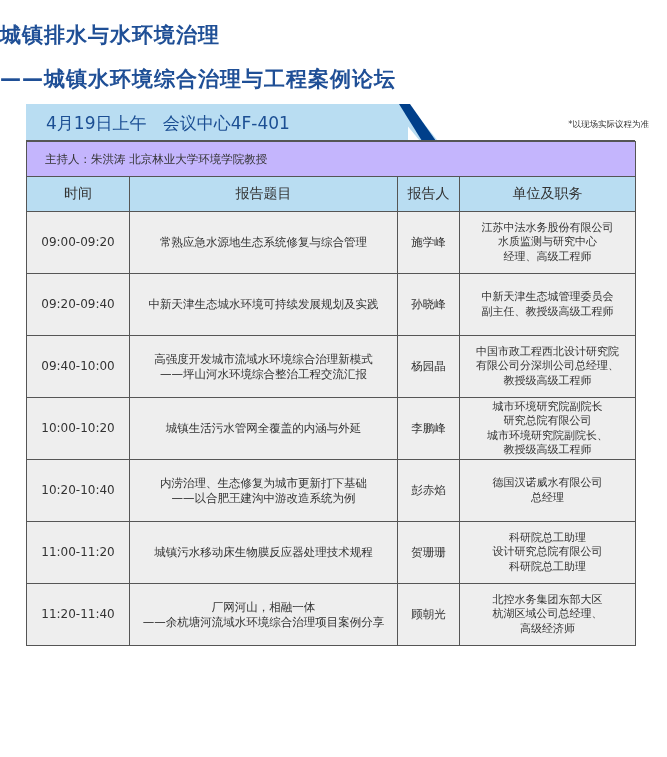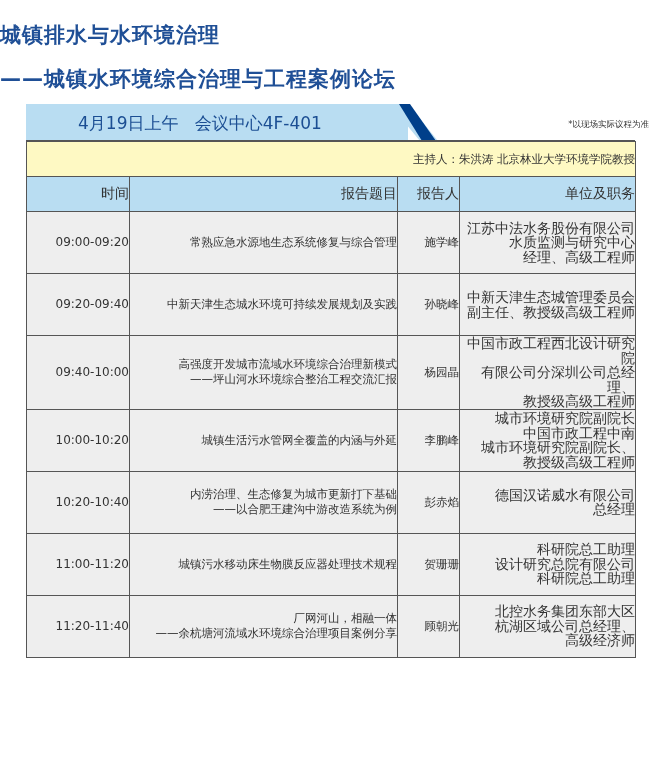--- a/index.html
+++ b/index.html
@@ -4,32 +4,32 @@
   <style>
     * { box-sizing: border-box; margin: 0; padding: 0; }
     html, body { width: 667px; height: 757px; background: #ffffff; overflow: hidden; }
     body { font-family: "DejaVu Sans", "Liberation Sans", sans-serif; color: #333; position: relative; }
 
     .title-block { position: absolute; top: 20px; left: 0; width: 667px; color: #1f4f96; font-weight: bold; }
     .title-line1 { font-size: 21px; line-height: 30px; letter-spacing: 1px; }
     .title-line2 { font-size: 21px; line-height: 30px; margin-top: 14px; letter-spacing: 1px; }
 
     .session-band { position: absolute; left: 26px; top: 104px; width: 382px; height: 37px; background: #b9ddf2; }
-    .session-label { position: absolute; left: 46px; top: 110px; font-size: 17px; color: #1b4e93; line-height: 26px; white-space: pre; margin-left: 32px; }
+    .session-label { position: absolute; left: 46px; top: 110px; font-size: 17px; color: #1b4e93; line-height: 26px; white-space: pre; }
     .stripe { position: absolute; left: 396px; top: 104px; width: 0; height: 0; }
     .stripe svg { position: absolute; left: 0; top: 0; }
     .note { position: absolute; right: 18px; top: 119px; font-size: 8.5px; color: #333; margin-left: 32px; }
 
     .agenda { position: absolute; left: 26px; top: 141px; width: 609px; border-collapse: collapse; table-layout: fixed; }
-    .agenda td, .agenda th { border: 1px solid #555; text-align: right; vertical-align: middle; font-weight: normal; }
-    .host-row td { background: #fef9c3; height: 35px; text-align: right; padding-left: 33px; font-size: 11.5px; color: #333; }
+    .agenda td, .agenda th { border: 1px solid #555; text-align: center; vertical-align: middle; font-weight: normal; }
+    .host-row td { background: #c4b5fd; height: 35px; text-align: left; padding-left: 18px; font-size: 11.5px; color: #333; }
     .head-row th { background: #b9ddf2; height: 35px; font-size: 14px; color: #333; }
     .data-row td { background: #eeeeee; height: 62px; font-size: 11.5px; line-height: 15px; color: #333; }
     .data-row td.time { font-size: 12px; }
-    .data-row td.org { font-size: 14px; line-height: 14.5px; }
+    .data-row td.org { font-size: 11px; line-height: 14.5px; }
     .cell-lines span { display: block; }
     .top-line { position: absolute; left: 26px; top: 140px; width: 609px; height: 1px; background: #555; }
   </style>
 </head>
 <body>
 
 <div class="title-block">
   <div class="title-line1">城镇排水与水环境治理</div>
   <div class="title-line2">——城镇水环境综合治理与工程案例论坛</div>
 </div>
@@ -101,21 +101,21 @@
         </td>
       </tr>
       <tr class="data-row">
         <td class="time">10:00-10:20</td>
         <td class="topic cell-lines">
           <span>城镇生活污水管网全覆盖的内涵与外延</span>
         </td>
         <td class="speaker">李鹏峰</td>
         <td class="org cell-lines">
           <span>城市环境研究院副院长</span>
-          <span>中国市政工程中南</span>
+          <span>研究总院有限公司</span>
           <span>城市环境研究院副院长、</span>
           <span>教授级高级工程师</span>
         </td>
       </tr>
       <tr class="data-row">
         <td class="time">10:20-10:40</td>
         <td class="topic cell-lines">
           <span>内涝治理、生态修复为城市更新打下基础</span>
           <span>——以合肥王建沟中游改造系统为例</span>
         </td>

